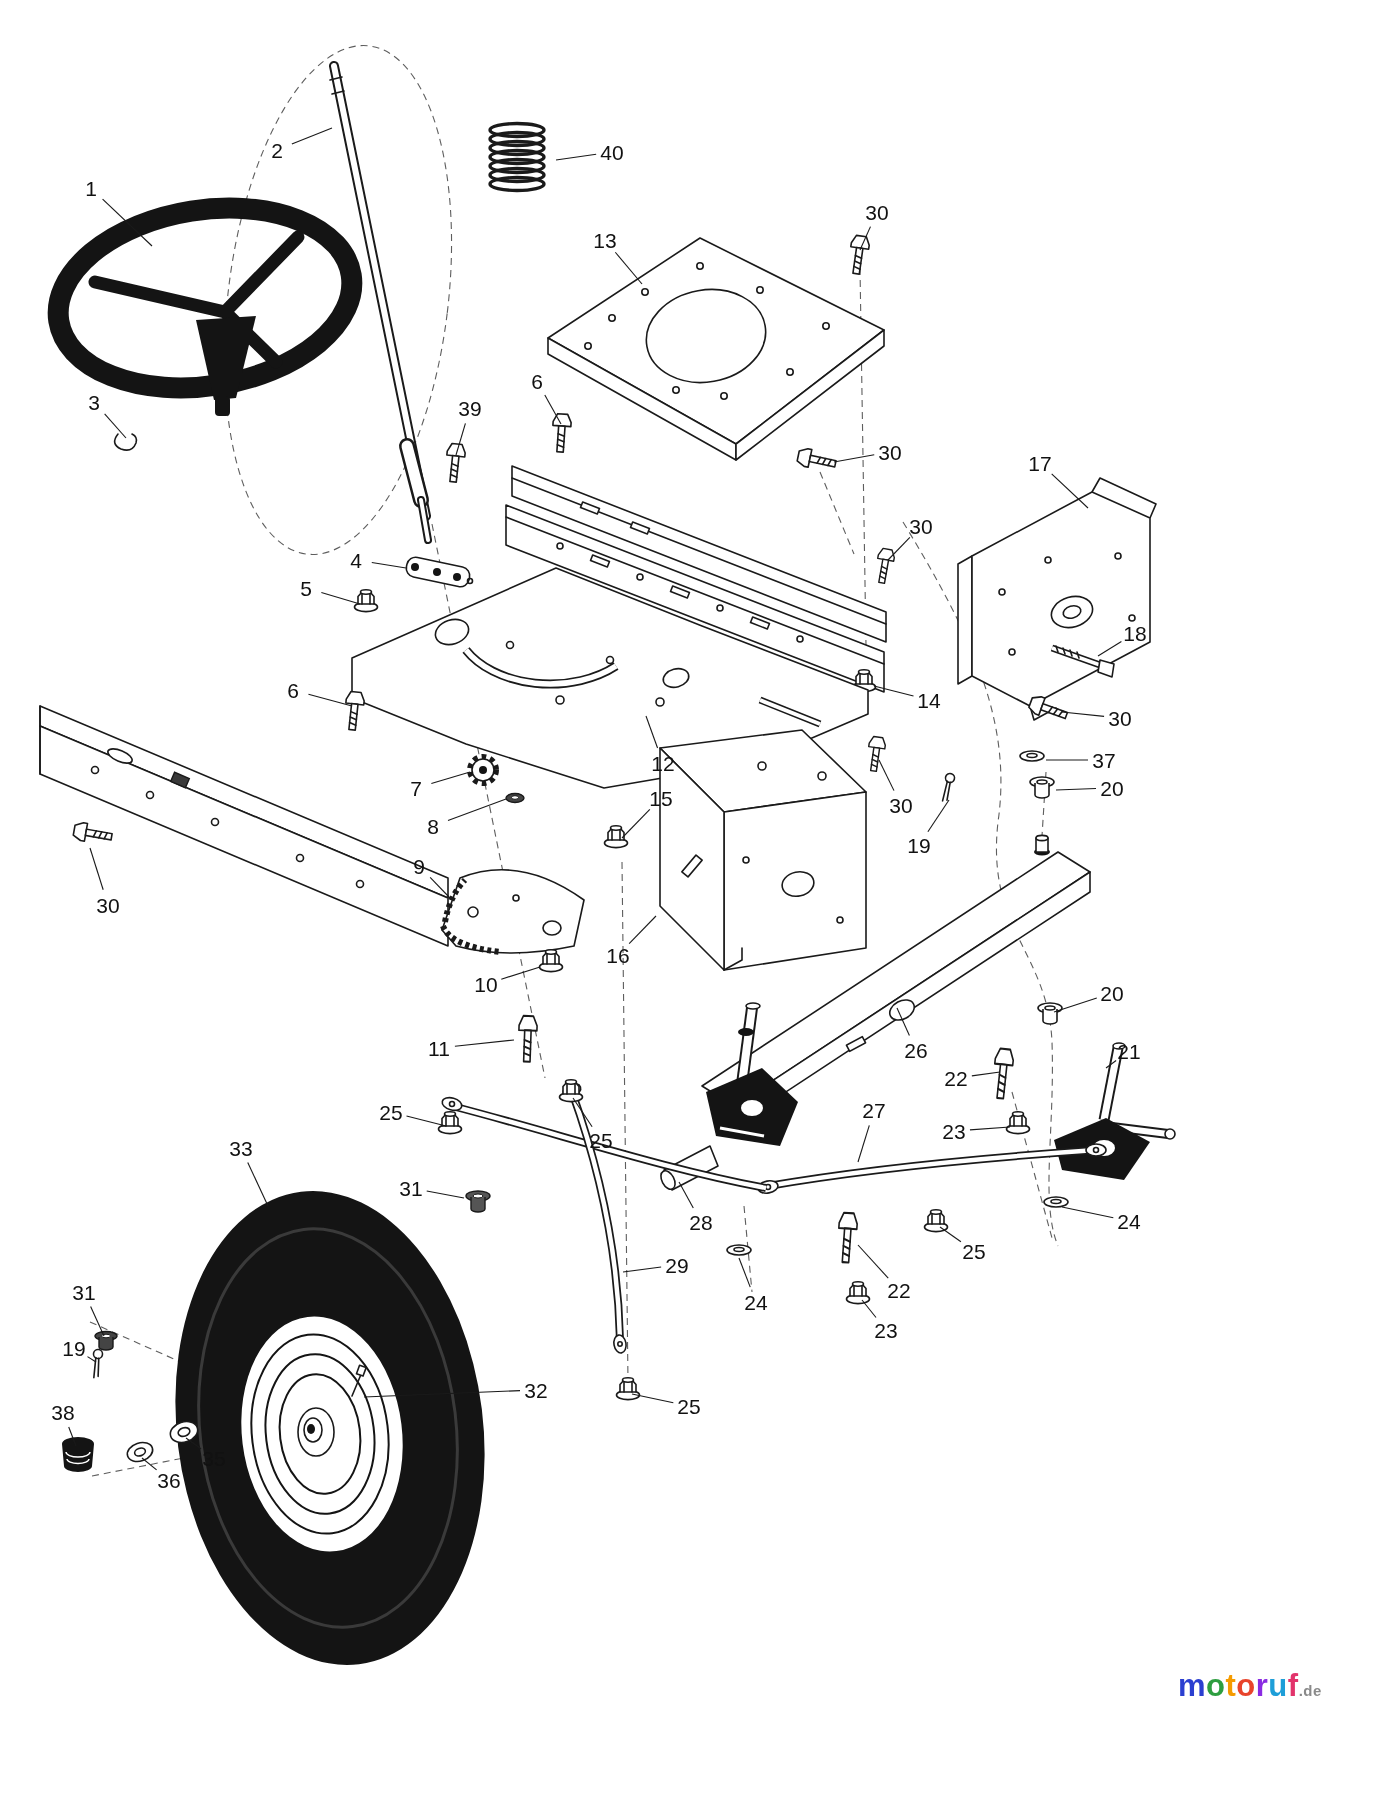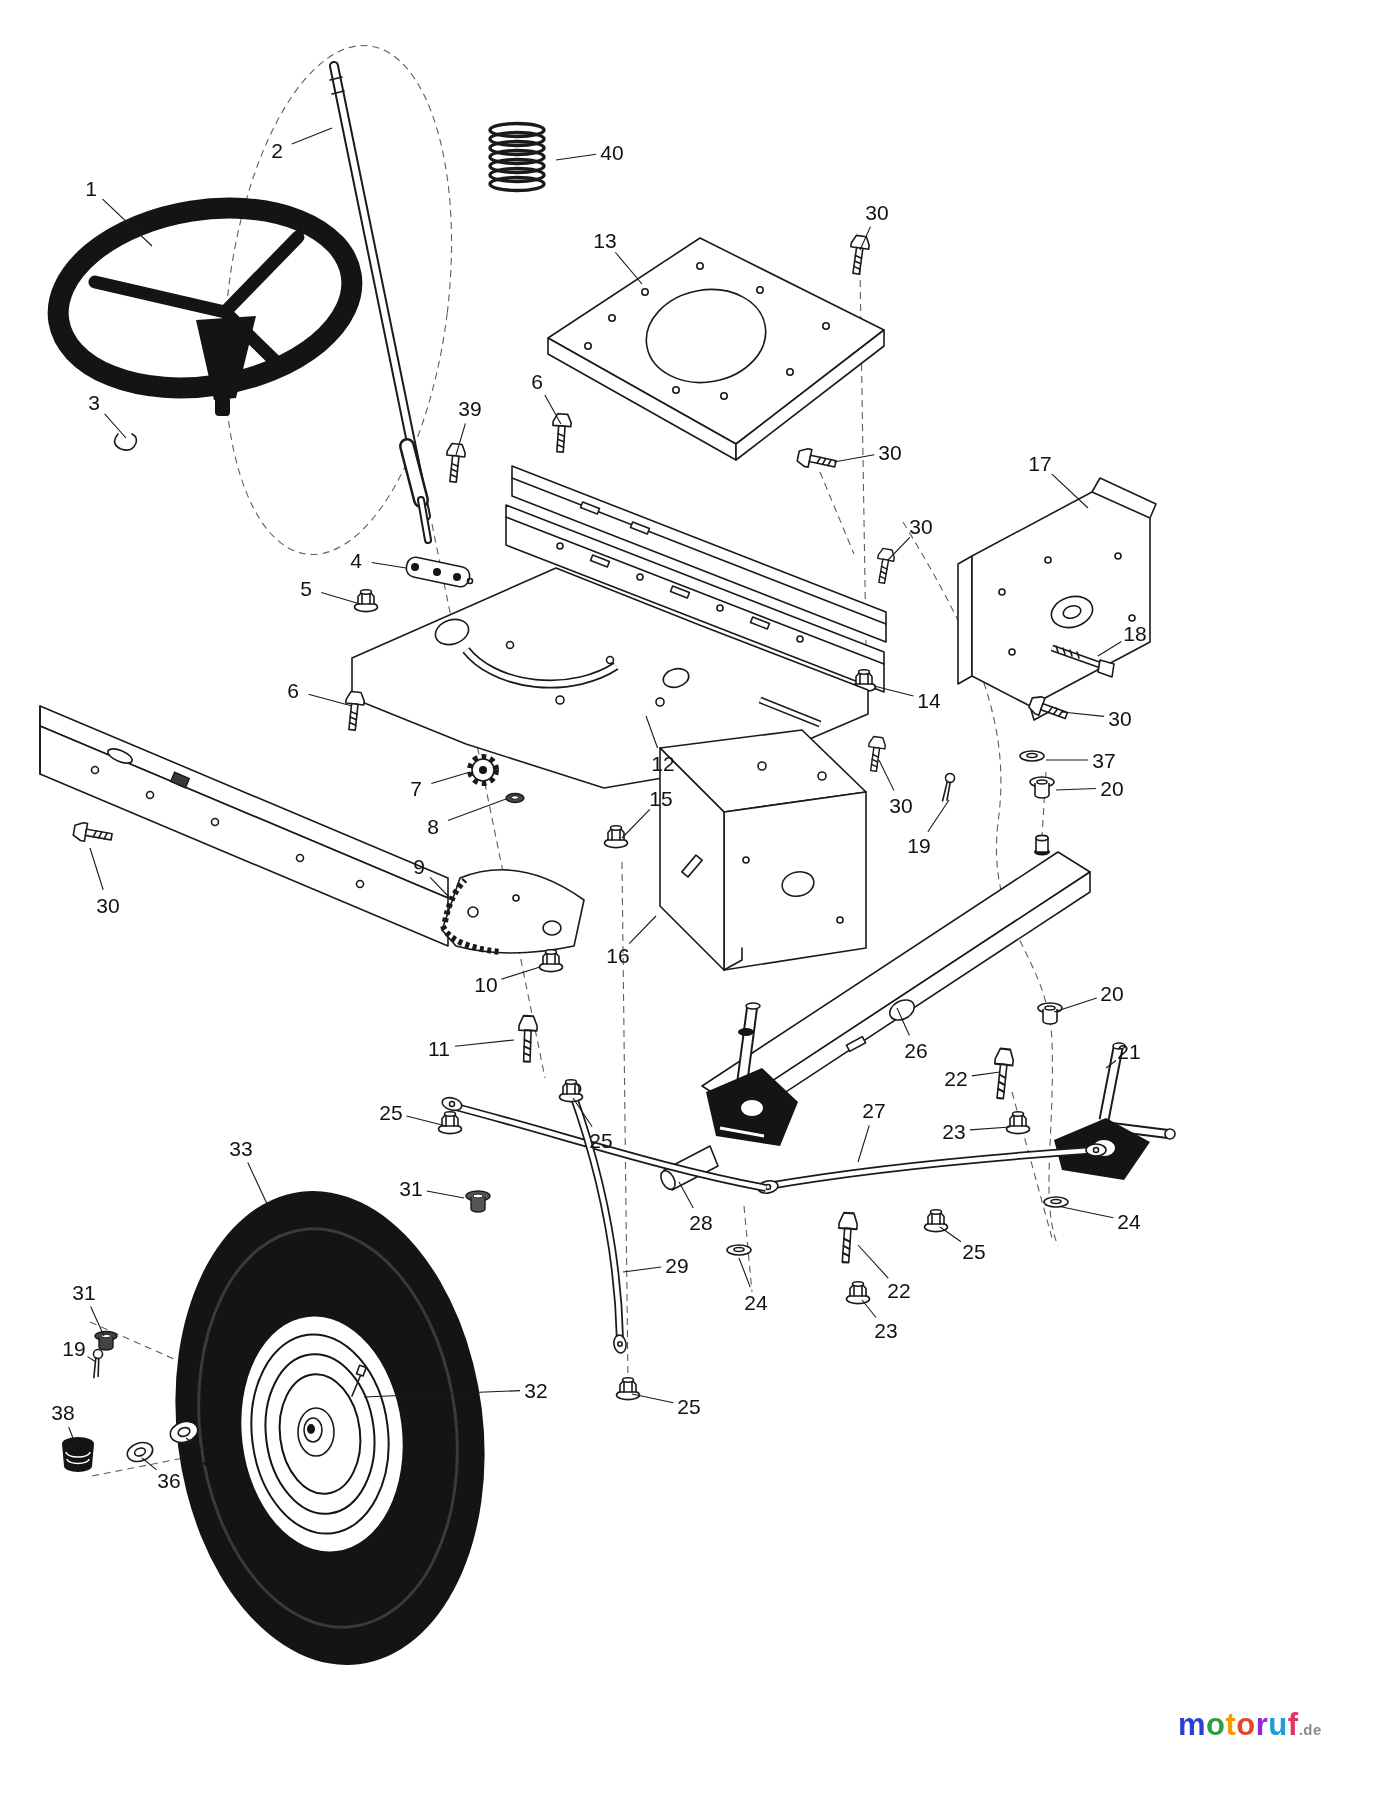--- a/index.html
+++ b/index.html
@@ -6,21 +6,21 @@
   html,body { margin:0; padding:0; background:#ffffff; }
   #page { position:relative; width:1387px; height:1800px; background:#fff; overflow:hidden;
           font-family:"Liberation Sans", sans-serif; }
   svg { display:block; }
   .s  { fill:none;  stroke:var(--ink); stroke-width:1.6; stroke-linejoin:round; stroke-linecap:round; }
   .sf { fill:#ffffff; stroke:var(--ink); stroke-width:1.6; stroke-linejoin:round; }
   .blk { fill:#141414; stroke:none; }
   .dash { fill:none; stroke:var(--ink); stroke-width:1.1; stroke-dasharray:7 5; opacity:.7; }
   .leader { stroke:var(--ink); stroke-width:1.1; }
   .lbl { font-family:"Liberation Sans",sans-serif; font-size:21px; fill:#111; }
-  .logo { position:absolute; left:1178px; top:1707px; font-weight:bold; font-size:31px;
+  .logo { position:absolute; left:1178px; top:1668px; font-weight:bold; font-size:31px;
           font-family:"Liberation Sans",sans-serif; letter-spacing:.5px; white-space:nowrap; }
   .logo-suffix { font-size:15px; font-weight:bold; }
 </style>
 </head>
 <body>
 
 <div id="page" style="background: rgb(255, 255, 255);">
 
 <svg id="diagram-svg" width="1387" height="1800" viewBox="0 0 1387 1800" xmlns="http://www.w3.org/2000/svg">
 

